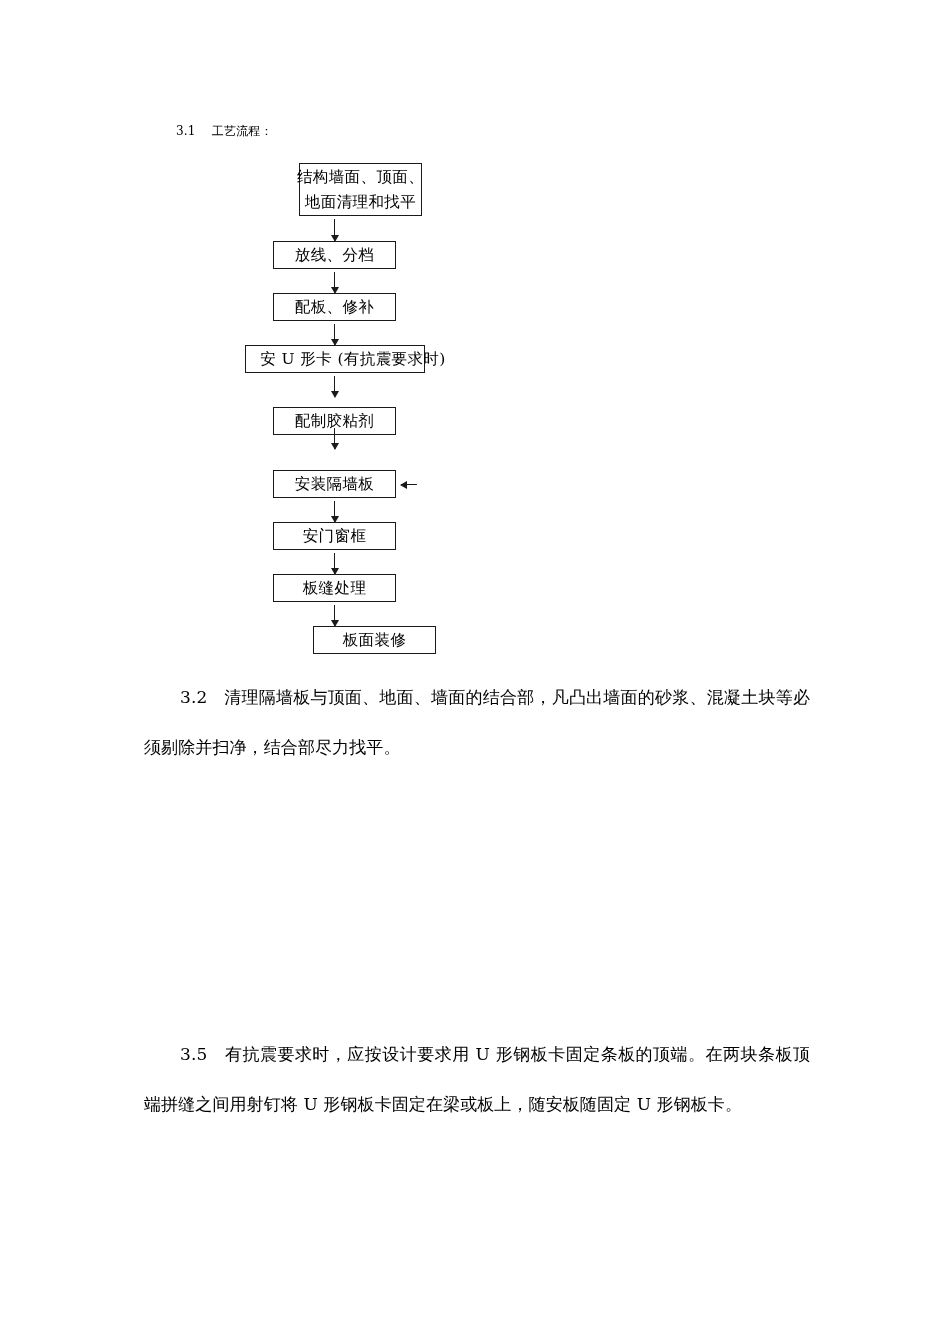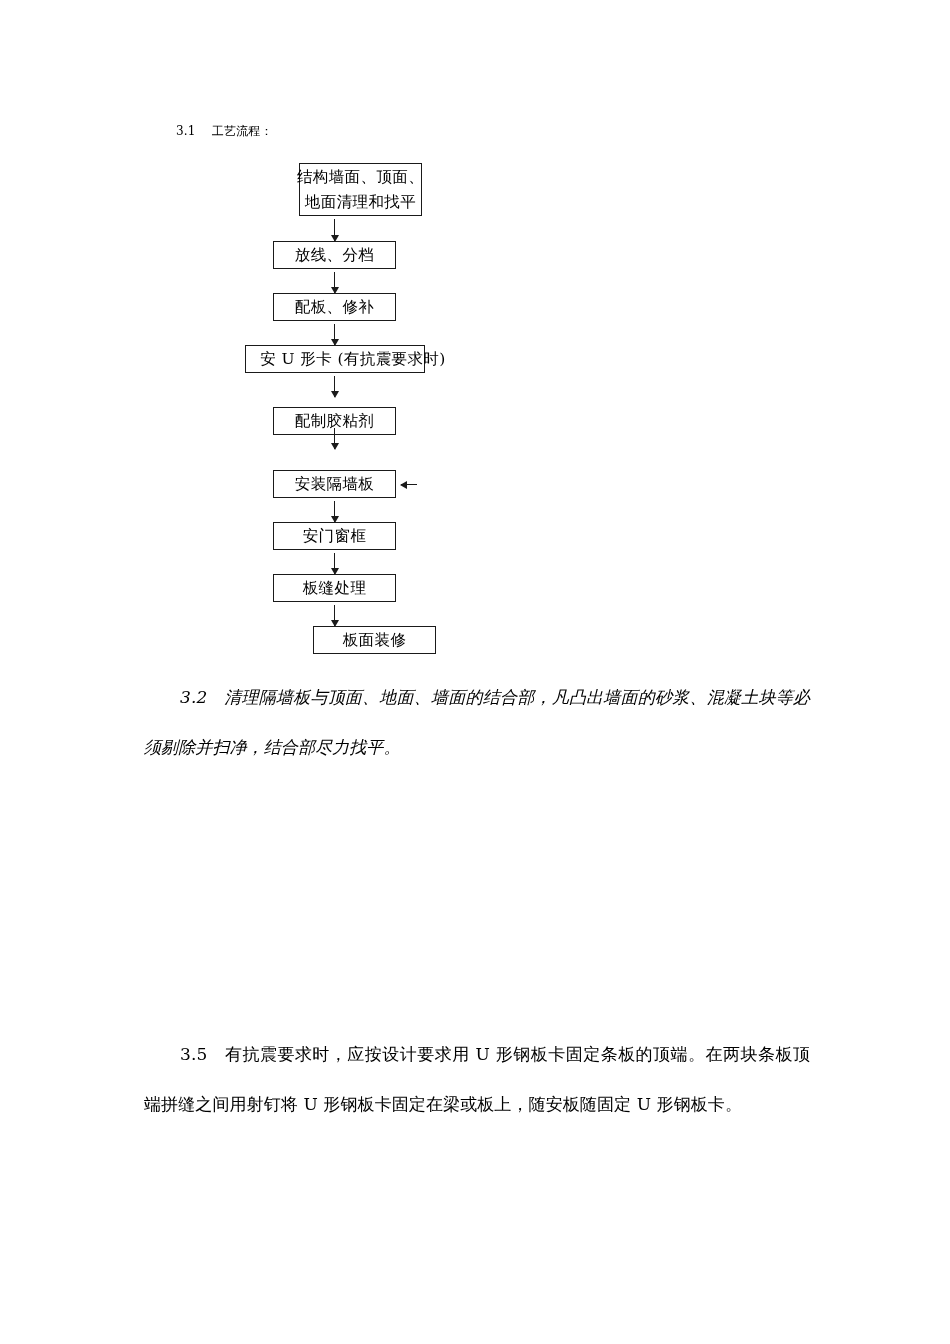--- a/index.html
+++ b/index.html
@@ -160,20 +160,20 @@
     <div class="fc-box" style="left:273px; top:574px; width:123px; height:28px;">
       <span class="ln">板缝处理</span>
     </div>
     <div class="fc-arrow" style="left:334px; top:605px; height:21px;"></div>
 
     <div class="fc-box" style="left:273px; top:626px; width:123px; height:28px;margin-left:40px;">
       <span class="ln">板面装修</span>
     </div>
   </div>
 
-  <div class="para" style="top:672px;font-style:italic;"><span class="ind"></span><span>3.2</span>&nbsp;&nbsp;&nbsp;<span>清理隔墙板与顶面、地面、墙面的结合部，凡凸出墙面的砂浆、混凝土块等必须剔除并扫净，结合部尽力找平。</span></div>
+  <div class="para" style="top:672px;"><span class="ind"></span><span>3.2</span>&nbsp;&nbsp;&nbsp;<span>清理隔墙板与顶面、地面、墙面的结合部，凡凸出墙面的砂浆、混凝土块等必须剔除并扫净，结合部尽力找平。</span></div>
 
 
 
   <div class="para" style="top:1029px;"><span class="ind"></span><span>3.5</span>&nbsp;&nbsp;&nbsp;<span>有抗震要求时，应按设计要求用 U 形钢板卡固定条板的顶端。在两块条板顶端拼缝之间用射钉将 U 形钢板卡固定在梁或板上，随安板随固定 U 形钢板卡。</span></div>
 
 
 </div>
 
 </body></html>

